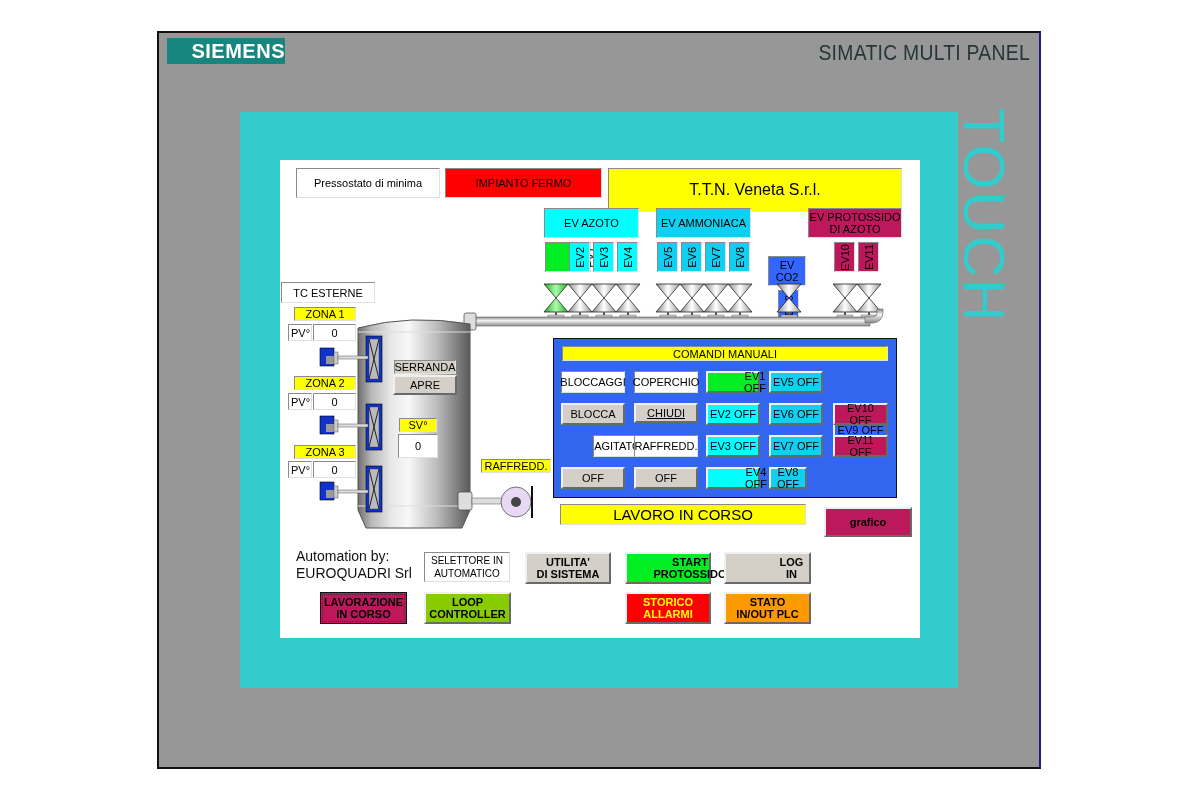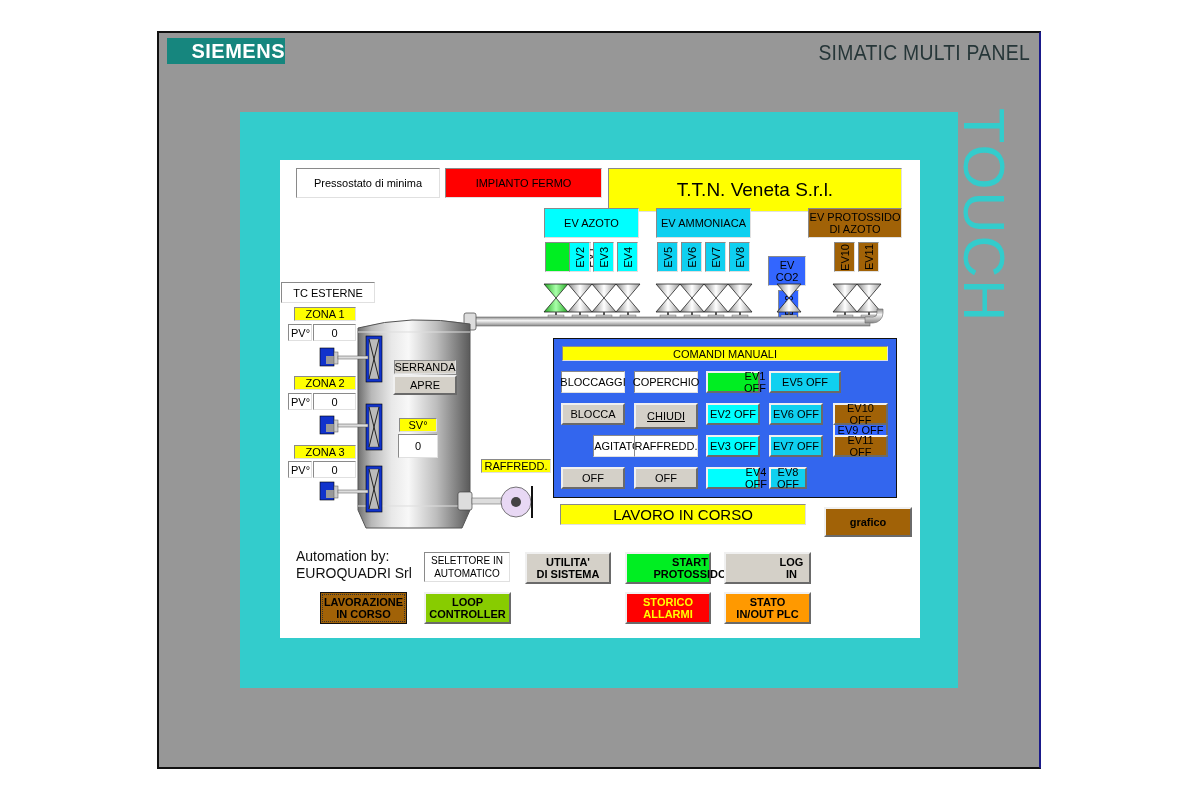--- a/index.html
+++ b/index.html
@@ -13,21 +13,21 @@
   .touch-text span { position:absolute; left:0; top:0; display:block; transform:rotate(90deg) translate(0,-100%); transform-origin:left top; font-size:58px; color:#33cccc; letter-spacing:2px; white-space:nowrap; font-weight:normal; line-height:58px; }
   .screen { left:280px; top:160px; width:640px; height:478px; background:#ffffff; }
 
   .field { border:1px solid; border-color:#8a8a8a #e0e0e0 #e0e0e0 #8a8a8a; font-size:11px; text-align:center; display:flex; align-items:center; justify-content:center; color:#000; }
   .btn { border:2px solid; border-color:#f0f0f0 #6a6a6a #6a6a6a #f0f0f0; font-size:11px; text-align:center; display:flex; align-items:center; justify-content:center; color:#000; cursor:pointer; }
   .bold-btn { font-weight:bold; font-size:11px; line-height:12px; }
   .yellow { background:#ffff00; }
   .cyan { background:#00ffff; }
   .aqua { background:#0fd0f0; }
   .blue { background:#3366ff;margin-top:48px; }
-  .orange { background:#a16207; }
+  .orange { background:#be185d; }
   .green { background:#00ee22;padding-left:44px; }
   .gray { background:#d4d0c8; }
   .white { background:#ffffff; }
   .red { background:#ff0000; }
 
   .vlabel { writing-mode:vertical-rl; transform:rotate(180deg); font-size:11px; }
   .cmd-panel { left:553px; top:338px; width:344px; height:160px; background:#3366ee; border:1px solid #111; }
 </style>
 </head>
 <body>
@@ -37,21 +37,21 @@
 <div class="abs panel-title">SIMATIC MULTI PANEL</div>
 <div class="abs screen-frame"></div>
 <div class="abs touch-text">
     <span>TOUCH</span>
   </div>
 
 <div class="abs screen"></div>
 
 <div class="abs field white" style="left:296px;top:168px;width:144px;height:30px;">Pressostato di minima</div>
 <div class="abs field red" style="left:445px;top:168px;width:157px;height:30px;">IMPIANTO FERMO</div>
-<div class="abs field yellow" style="left:608px;top:168px;width:294px;height:44px;font-size:19px;">T.T.N. Veneta S.r.l.</div>
+<div class="abs field yellow" style="left:608px;top:168px;width:294px;height:44px;font-size:16px;">T.T.N. Veneta S.r.l.</div>
 
 <div class="abs field cyan" style="left:544px;top:208px;width:95px;height:30px;">EV AZOTO</div>
 <div class="abs field aqua" style="left:656px;top:208px;width:95px;height:30px;">EV AMMONIACA</div>
 <div class="abs field blue" style="left:768px;top:208px;width:38px;height:30px;flex-direction:column;line-height:12px;">
   <span>EV</span>
   <span>CO2</span>
 </div>
 <div class="abs field orange" style="left:808px;top:208px;width:94px;height:30px;flex-direction:column;line-height:12px;">
   <span>EV PROTOSSIDO</span>
   <span>DI AZOTO</span>
@@ -245,30 +245,30 @@
 
 <div class="abs cmd-panel"></div>
 <div class="abs field yellow" style="left:562px;top:346px;width:326px;height:15px;">COMANDI MANUALI</div>
 
 <div class="abs field white" style="left:561px;top:371px;width:64px;height:22px;">BLOCCAGGI</div>
 <div class="abs btn gray" style="left:561px;top:403px;width:64px;height:22px;">BLOCCA</div>
 <div class="abs field white" style="left:561px;top:435px;width:64px;height:22px;margin-left:32px;">AGITATORE</div>
 <div class="abs btn gray" style="left:561px;top:467px;width:64px;height:22px;">OFF</div>
 
 <div class="abs field white" style="left:634px;top:371px;width:64px;height:22px;">COPERCHIO</div>
-<div class="abs btn gray" style="left:634px;top:403px;width:64px;height:26px;text-decoration:underline;">CHIUDI</div>
+<div class="abs btn gray" style="left:634px;top:403px;width:64px;height:20px;text-decoration:underline;">CHIUDI</div>
 <div class="abs field white" style="left:634px;top:435px;width:64px;height:22px;">RAFFREDD.</div>
 <div class="abs btn gray" style="left:634px;top:467px;width:64px;height:22px;">OFF</div>
 
 <div class="abs btn green" style="left:706px;top:371px;width:54px;height:22px;">EV1 OFF</div>
 <div class="abs btn cyan" style="left:706px;top:403px;width:54px;height:22px;">EV2 OFF</div>
 <div class="abs btn cyan" style="left:706px;top:435px;width:54px;height:22px;">EV3 OFF</div>
 <div class="abs btn cyan" style="left:706px;top:467px;width:54px;height:22px;padding-left:46px;">EV4 OFF</div>
 
-<div class="abs btn aqua" style="left:769px;top:371px;width:72px;height:22px;">EV5 OFF</div>
+<div class="abs btn aqua" style="left:769px;top:371px;width:54px;height:22px;">EV5 OFF</div>
 <div class="abs btn aqua" style="left:769px;top:403px;width:54px;height:22px;">EV6 OFF</div>
 <div class="abs btn aqua" style="left:769px;top:435px;width:54px;height:22px;">EV7 OFF</div>
 <div class="abs btn aqua" style="left:769px;top:467px;width:38px;height:22px;">EV8 OFF</div>
 
 <div class="abs btn blue" style="left:833px;top:371px;width:55px;height:22px;">EV9 OFF</div>
 <div class="abs btn orange" style="left:833px;top:403px;width:55px;height:22px;">EV10 OFF</div>
 <div class="abs btn orange" style="left:833px;top:435px;width:55px;height:22px;">EV11 OFF</div>
 
 <div class="abs field yellow" style="left:560px;top:504px;width:246px;height:21px;font-size:15px;">LAVORO IN CORSO</div>
 <div class="abs btn orange bold-btn" style="left:824px;top:507px;width:88px;height:30px;">grafico</div>

